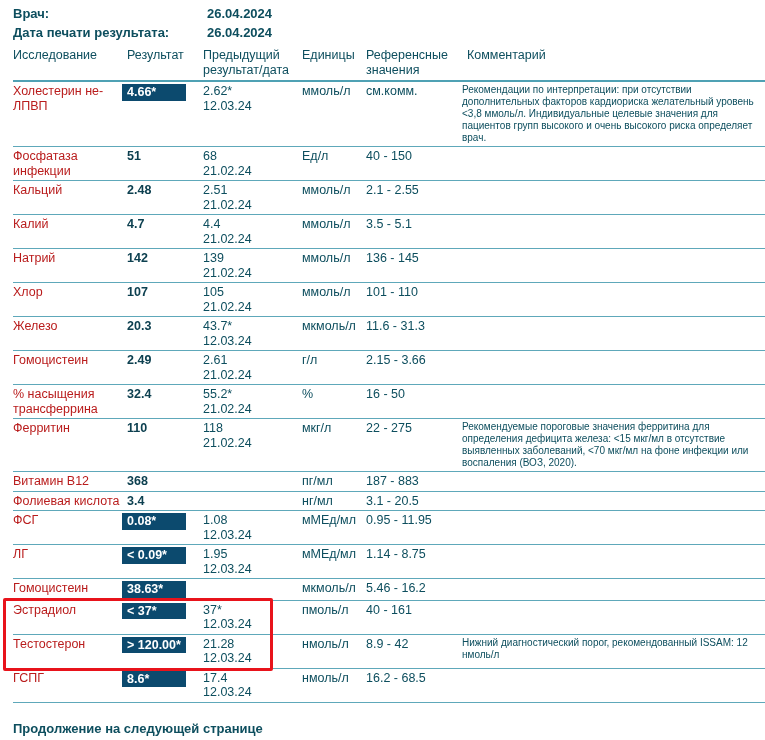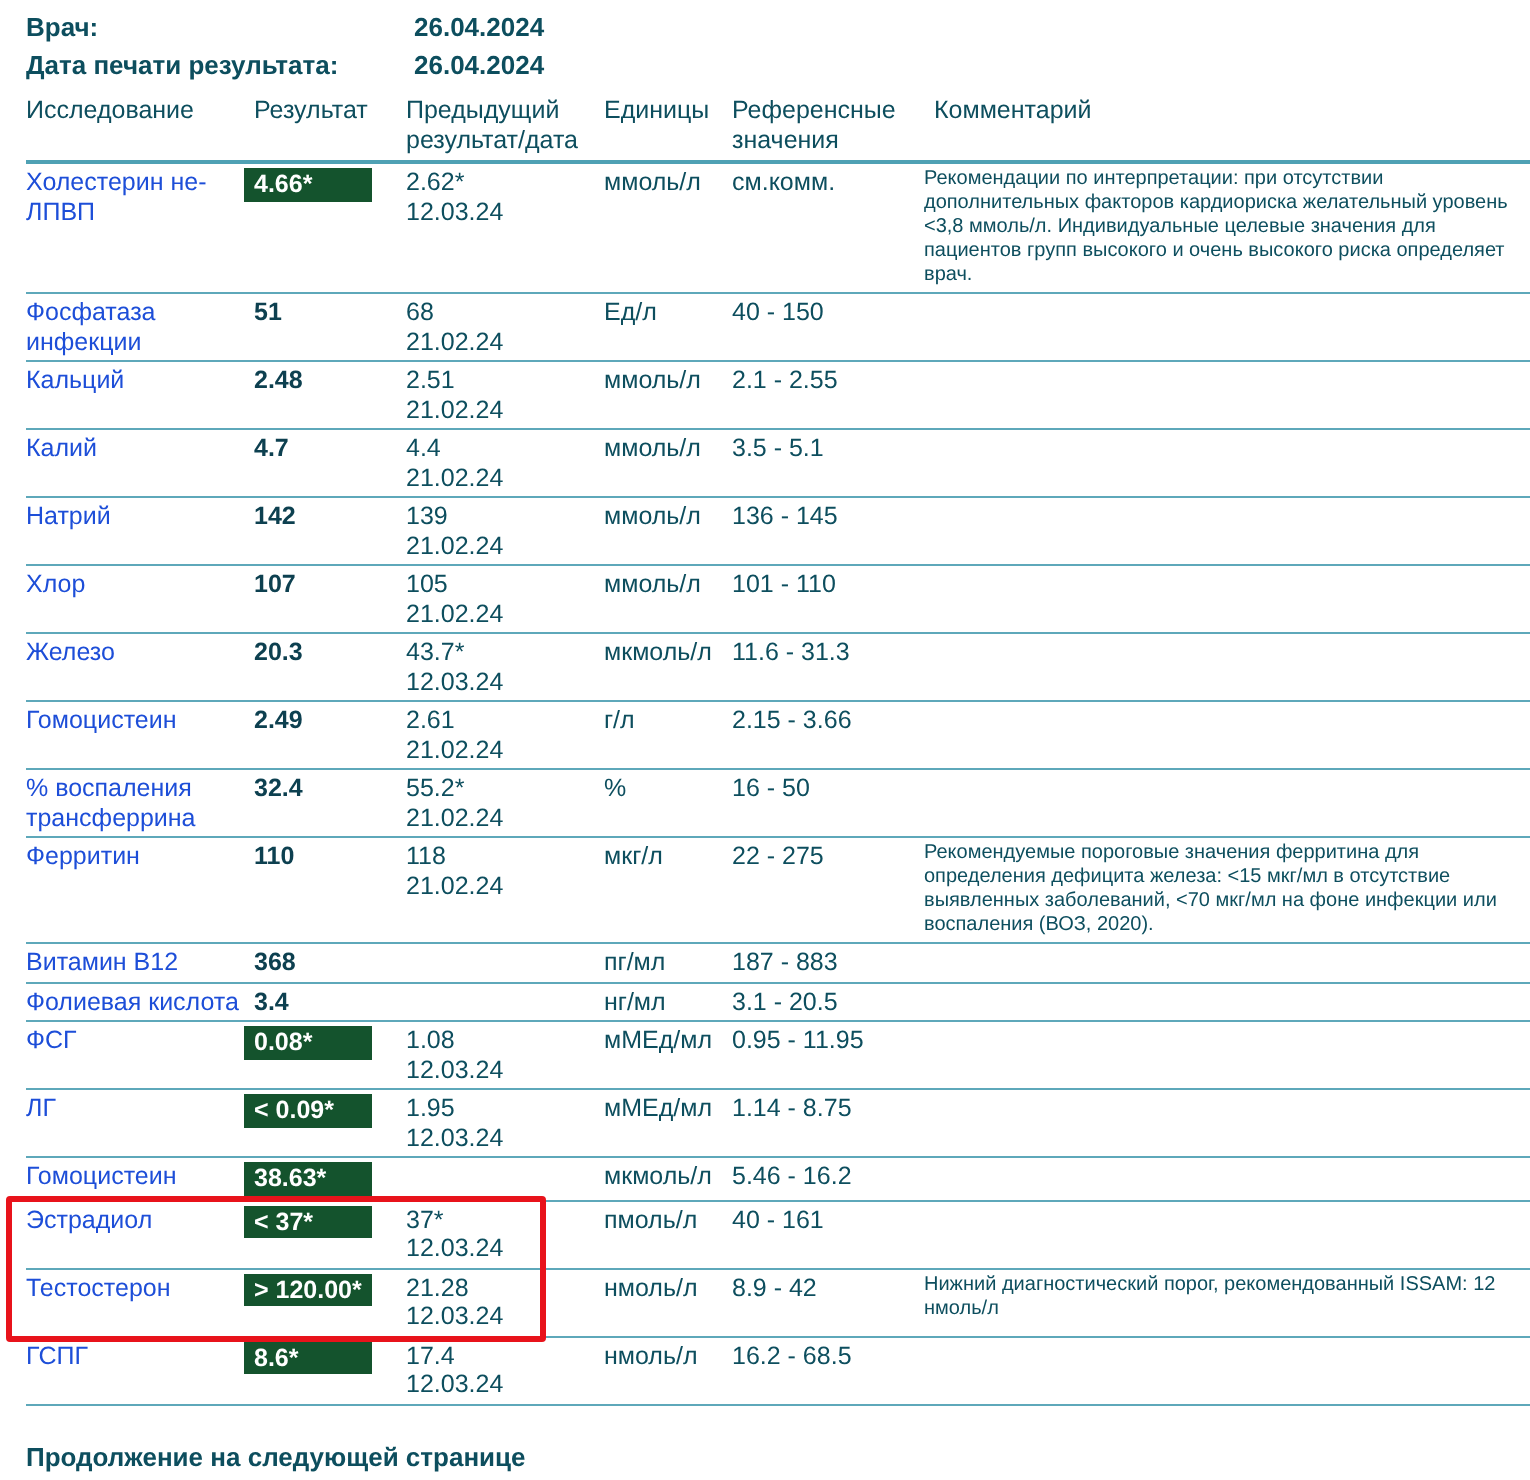--- a/index.html
+++ b/index.html
@@ -26,25 +26,25 @@
     font-size:12.5px; line-height:15px;
   }
   .header-row .hcell { padding-right:6px; }
   .header-row .comment-h { padding-left:5px; }
   .row {
     border-bottom:1.5px solid #5ea8ba;
     padding:2px 0;
     font-size:12.5px; line-height:14.5px;
   }
   .cell { padding-right:6px; }
-  .cell.name { color:#1d4ed8; }
+  .cell.name { color:#b91c1c; }
   .cell.result { font-weight:bold; color:#0d4050; }
   .cell.result .chip {
     display:inline-block; min-width:64px;
-    background:#14532d; color:#ffffff;
+    background:#0c4a6e; color:#ffffff;
     padding:1px 5px; margin-left:-5px;
     white-space:nowrap;
   }
   .cell.prev { color:#0d4e5e; }
   .cell.comment { font-size:10px; line-height:12px; padding-right:4px; }
 
   
   .annotation-overlay {
     position:absolute; left:-10px; width:270px;
     border:3px solid #e8131b; border-radius:2px;
@@ -161,21 +161,21 @@
           <div class="cell result">2.49</div>
           <div class="cell prev">
             <div>2.61</div>
             <div>21.02.24</div>
           </div>
           <div class="cell units">г/л</div>
           <div class="cell ref">2.15 - 3.66</div>
           <div class="cell comment"></div>
         </div>
         <div class="row">
-          <div class="cell name">% воспаления трансферрина</div>
+          <div class="cell name">% насыщения трансферрина</div>
           <div class="cell result">32.4</div>
           <div class="cell prev">
             <div>55.2*</div>
             <div>21.02.24</div>
           </div>
           <div class="cell units">%</div>
           <div class="cell ref">16 - 50</div>
           <div class="cell comment"></div>
         </div>
         <div class="row">

